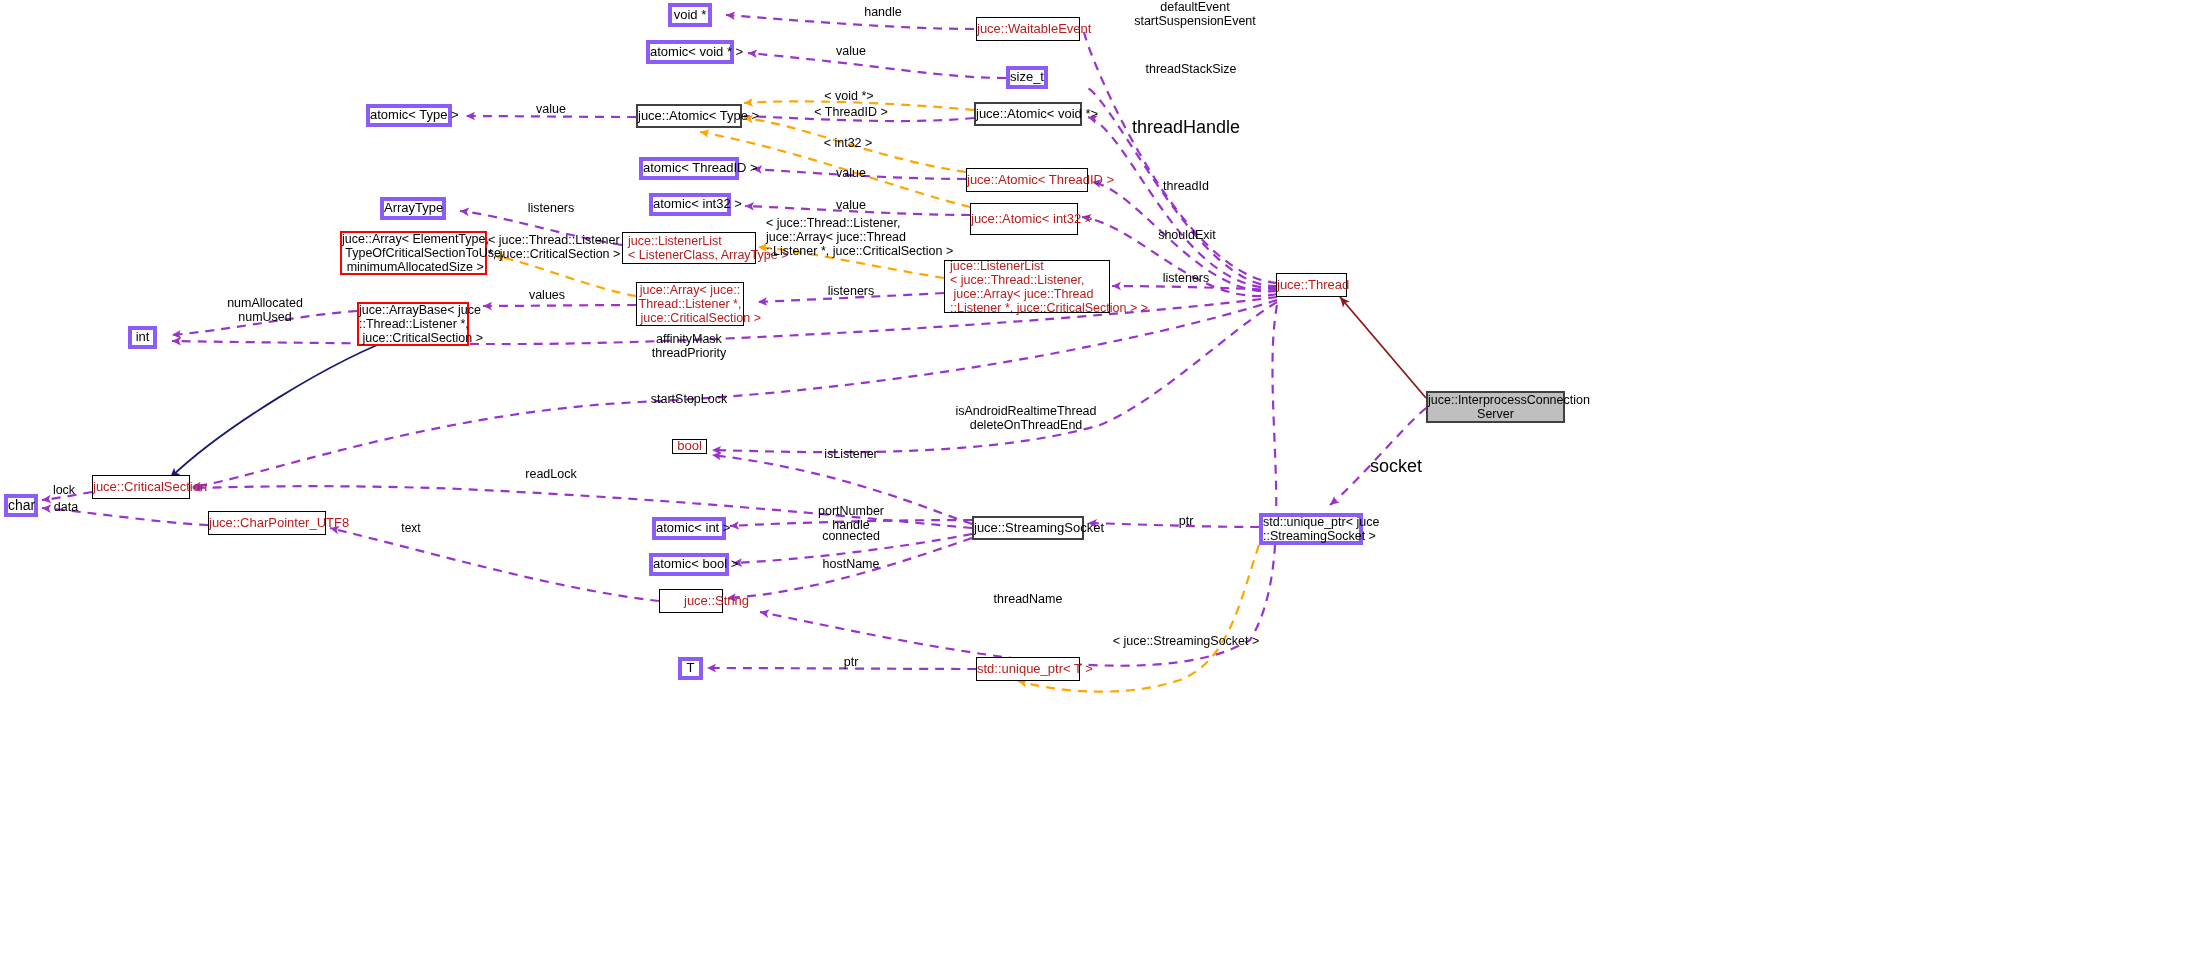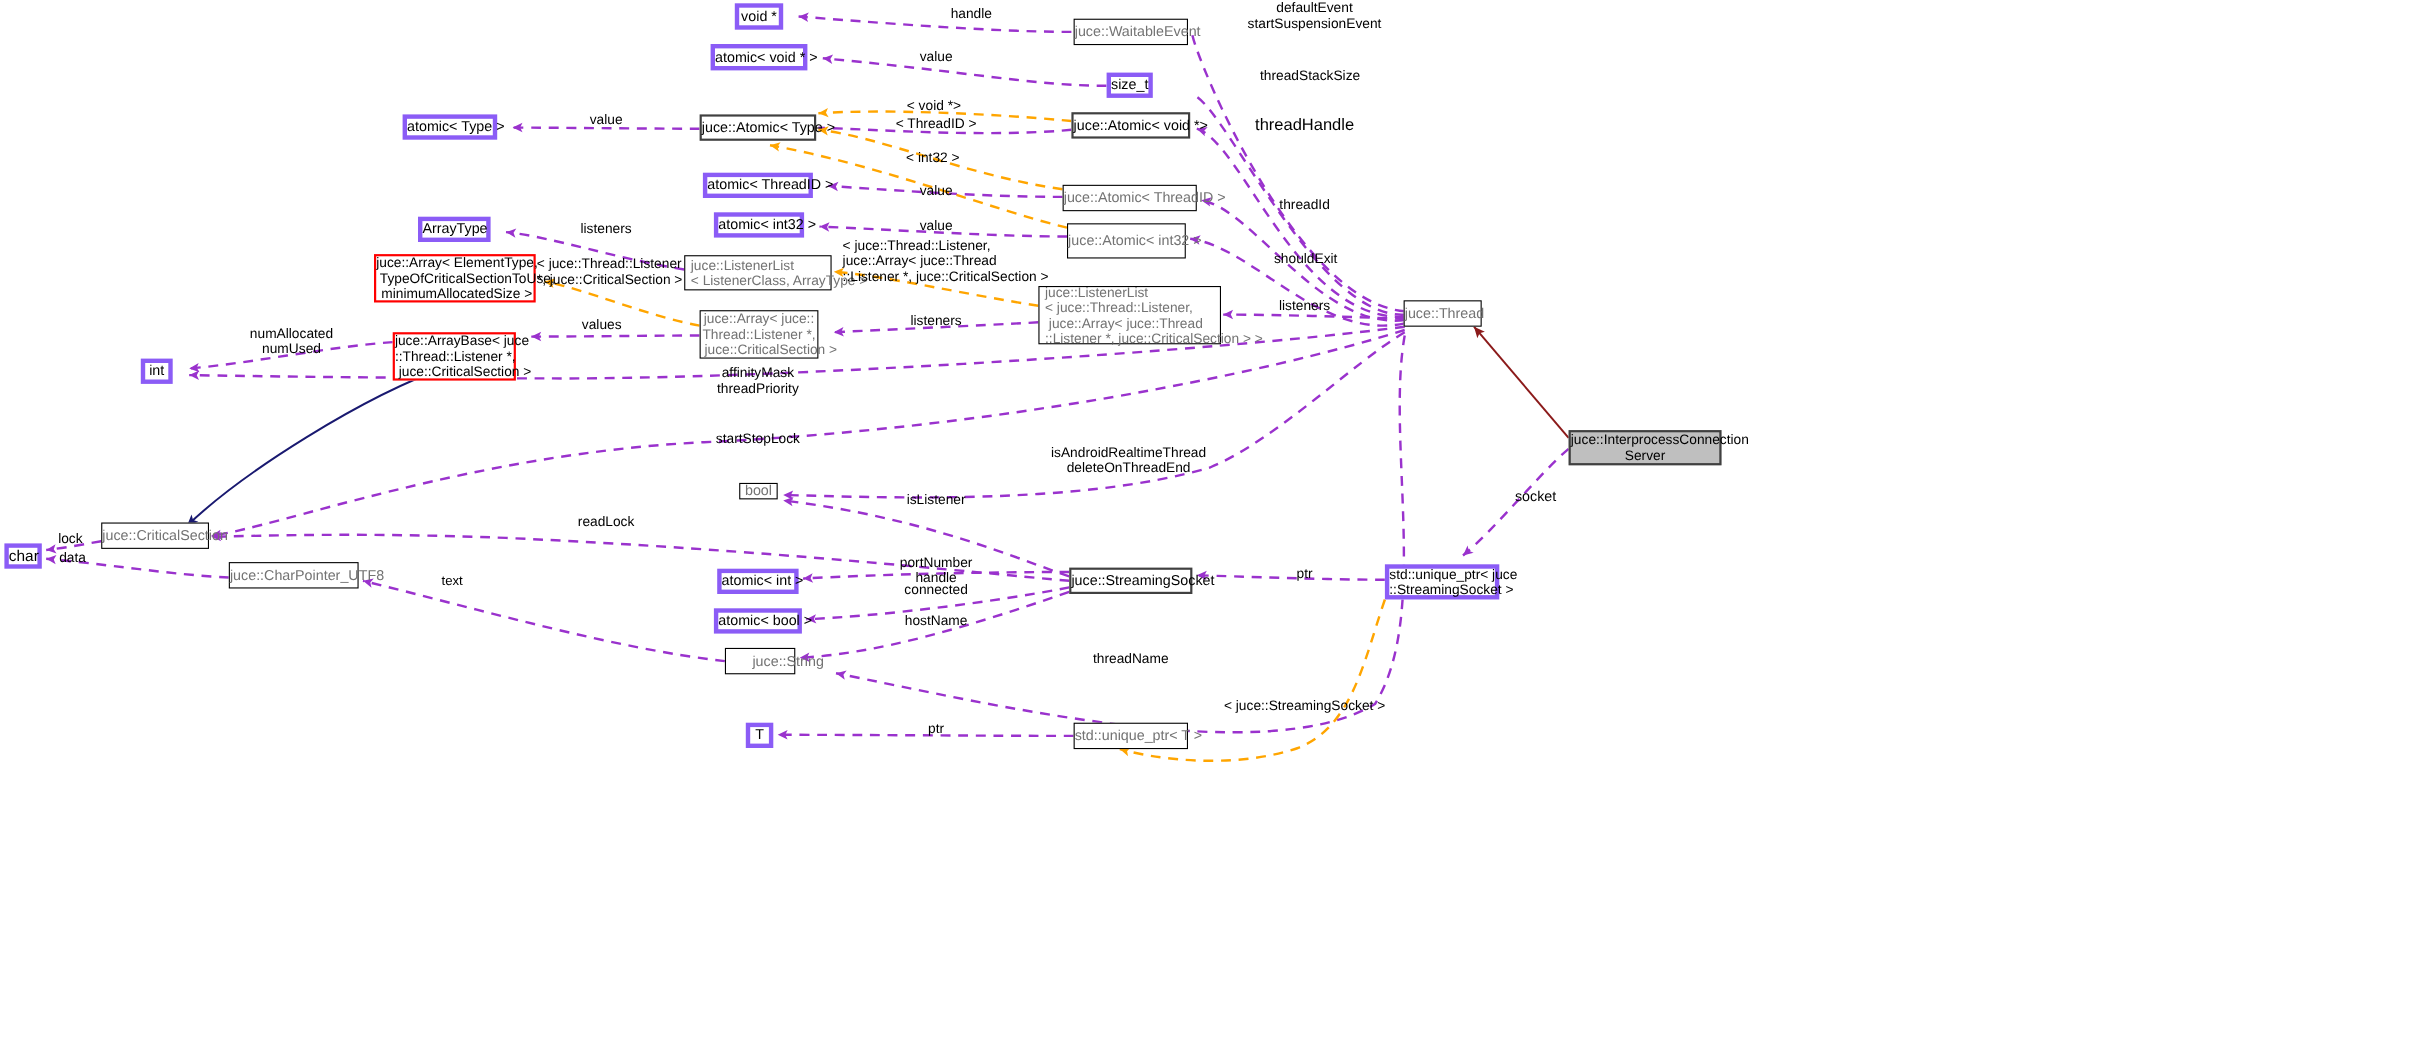--- a/index.html
+++ b/index.html
@@ -4,21 +4,21 @@
 <style>
   html,body{margin:0;padding:0;background:#ffffff;}
   body{font-family:"Liberation Sans", sans-serif;}
   #diagram-root{position:relative;width:2204px;height:958px;background:#fff;overflow:hidden;}
   svg#edges{position:absolute;left:0;top:0;width:2204px;height:958px;}
   .node{position:absolute;box-sizing:border-box;display:flex;align-items:center;justify-content:center;
         text-align:center;line-height:1.12;background:#ffffff;white-space:pre;}
   .node .lbl{display:block;width:100%;}
   
   .n-plain{border:4px solid #8b5cf6;color:#000;}           
-  .n-solid{border:1px solid #000000;color:#737373;}           
+  .n-solid{border:1px solid #000000;color:#b91c1c;}           
   .n-bold{border:2px solid #404040;color:#000;}            
   .n-red{border:2px solid #ff0000;color:#000;}             
   .n-focus{border:2px solid #404040;background:#bfbfbf;color:#000;} 
   .edge-label{position:absolute;color:#000;white-space:pre;text-align:center;line-height:1.12;}
 </style>
 </head>
 <body>
 
 <div id="diagram-root">
   <svg id="edges" viewBox="0 0 2204 958">
@@ -148,21 +148,21 @@
   <div class="node n-solid" style="left:976px;top:657px;width:104px;height:24px;font-size:13px;"><span class="lbl">std::unique_ptr&lt; T &gt;</span></div>
 
   <div class="edge-label" style="left:833px;top:5px;width:100px;font-size:12.5px;"><span>handle</span></div>
   <div class="edge-label" style="left:1105px;top:0px;width:180px;font-size:12.5px;"><span>defaultEvent
 startSuspensionEvent</span></div>
   <div class="edge-label" style="left:801px;top:44px;width:100px;font-size:12.5px;"><span>value</span></div>
   <div class="edge-label" style="left:1111px;top:62px;width:160px;font-size:12.5px;"><span>threadStackSize</span></div>
   <div class="edge-label" style="left:501px;top:102px;width:100px;font-size:12.5px;"><span>value</span></div>
   <div class="edge-label" style="left:789px;top:89px;width:120px;font-size:12.5px;"><span>&lt; void *&gt;</span></div>
   <div class="edge-label" style="left:791px;top:105px;width:120px;font-size:12.5px;"><span>&lt; ThreadID &gt;</span></div>
-  <div class="edge-label" style="left:1116px;top:106px;width:140px;font-size:15px;"><span>threadHandle</span></div>
+  <div class="edge-label" style="left:1116px;top:117px;width:140px;font-size:18px;"><span>threadHandle</span></div>
   <div class="edge-label" style="left:798px;top:136px;width:100px;font-size:12.5px;"><span>&lt; int32 &gt;</span></div>
   <div class="edge-label" style="left:801px;top:166px;width:100px;font-size:12.5px;"><span>value</span></div>
   <div class="edge-label" style="left:1136px;top:179px;width:100px;font-size:12.5px;"><span>threadId</span></div>
   <div class="edge-label" style="left:501px;top:201px;width:100px;font-size:12.5px;"><span>listeners</span></div>
   <div class="edge-label" style="left:801px;top:198px;width:100px;font-size:12.5px;"><span>value</span></div>
   <div class="edge-label" style="left:1132px;top:228px;width:110px;font-size:12.5px;"><span>shouldExit</span></div>
   <div class="edge-label" style="left:488px;top:233px;width:160px;font-size:12.5px;text-align:left;"><span>&lt; juce::Thread::Listener
 *, juce::CriticalSection &gt;</span></div>
   <div class="edge-label" style="left:766px;top:216px;width:220px;font-size:12.5px;text-align:left;"><span>&lt; juce::Thread::Listener,
 juce::Array&lt; juce::Thread
@@ -171,21 +171,21 @@
   <div class="edge-label" style="left:497px;top:288px;width:100px;font-size:12.5px;"><span>values</span></div>
   <div class="edge-label" style="left:801px;top:284px;width:100px;font-size:12.5px;"><span>listeners</span></div>
   <div class="edge-label" style="left:205px;top:296px;width:120px;font-size:12.5px;"><span>numAllocated
 numUsed</span></div>
   <div class="edge-label" style="left:629px;top:332px;width:120px;font-size:12.5px;"><span>affinityMask
 threadPriority</span></div>
   <div class="edge-label" style="left:629px;top:392px;width:120px;font-size:12.5px;"><span>startStopLock</span></div>
   <div class="edge-label" style="left:926px;top:404px;width:200px;font-size:12.5px;"><span>isAndroidRealtimeThread
 deleteOnThreadEnd</span></div>
   <div class="edge-label" style="left:806px;top:447px;width:90px;font-size:12.5px;"><span>isListener</span></div>
-  <div class="edge-label" style="left:1356px;top:444px;width:80px;font-size:13px;"><span>socket</span></div>
+  <div class="edge-label" style="left:1356px;top:456px;width:80px;font-size:18px;"><span>socket</span></div>
   <div class="edge-label" style="left:501px;top:467px;width:100px;font-size:12.5px;"><span>readLock</span></div>
   <div class="edge-label" style="left:44px;top:483px;width:40px;font-size:12.5px;"><span>lock</span></div>
   <div class="edge-label" style="left:796px;top:504px;width:110px;font-size:12.5px;"><span>portNumber
 handle</span></div>
   <div class="edge-label" style="left:46px;top:500px;width:40px;font-size:12.5px;"><span>data</span></div>
   <div class="edge-label" style="left:386px;top:522px;width:50px;font-size:12px;"><span>text</span></div>
   <div class="edge-label" style="left:1161px;top:514px;width:50px;font-size:12.5px;"><span>ptr</span></div>
   <div class="edge-label" style="left:801px;top:529px;width:100px;font-size:12.5px;"><span>connected</span></div>
   <div class="edge-label" style="left:801px;top:557px;width:100px;font-size:12.5px;"><span>hostName</span></div>
   <div class="edge-label" style="left:968px;top:592px;width:120px;font-size:12.5px;"><span>threadName</span></div>

